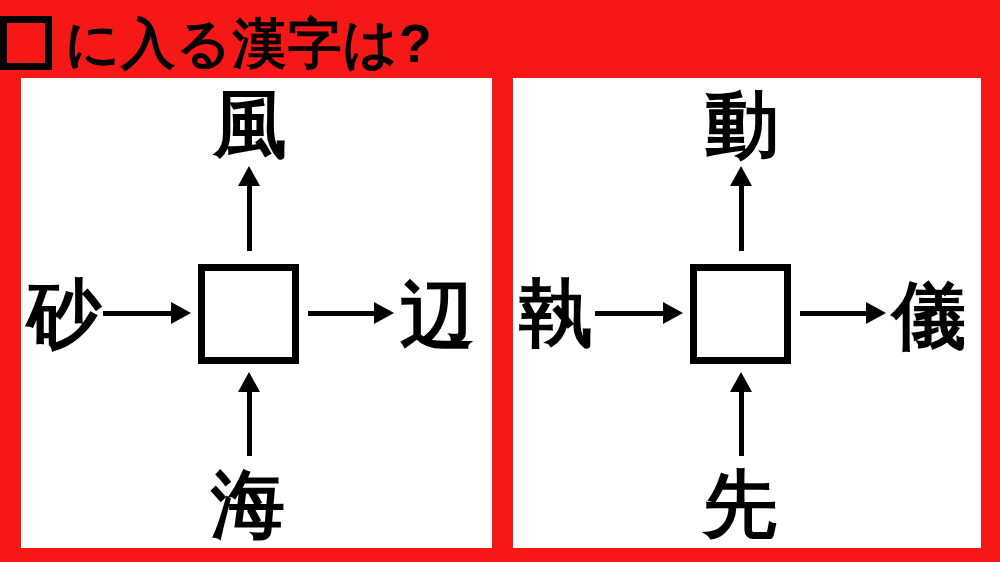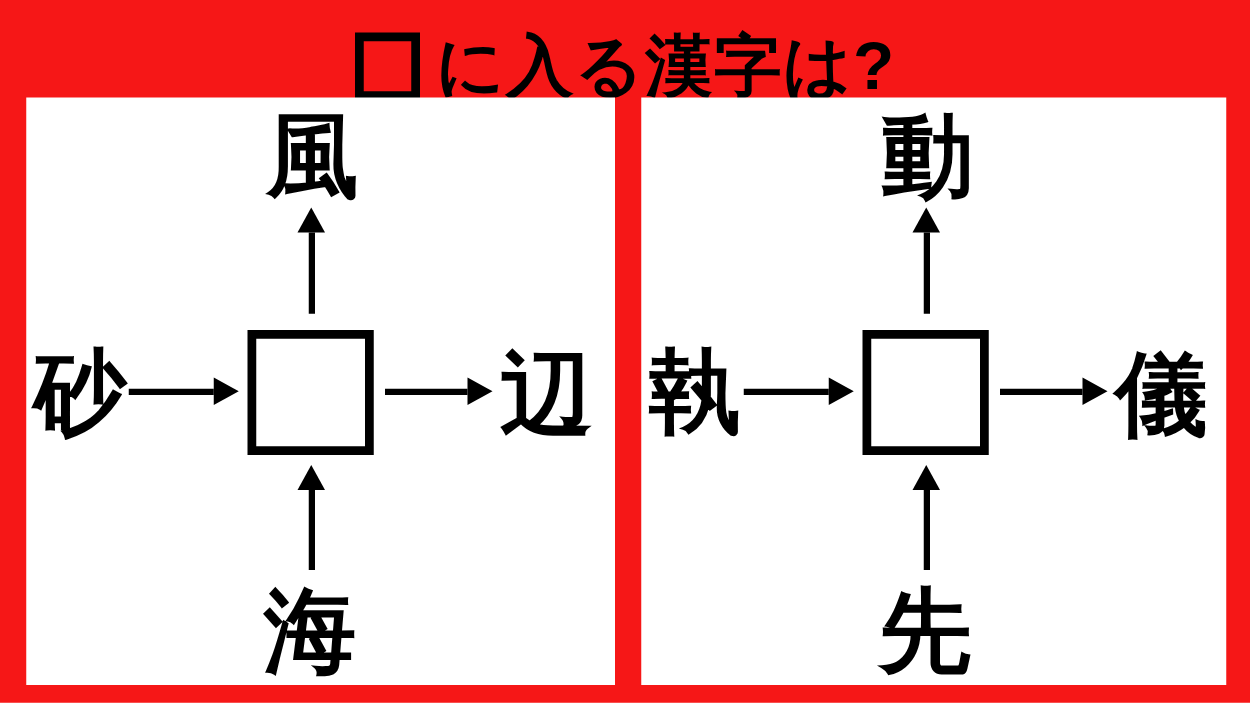--- a/index.html
+++ b/index.html
@@ -3,22 +3,22 @@
 <meta charset="utf-8">
 <style>
   html,body { margin:0; padding:0; }
   .stage {
     position:relative; width:1000px; height:562px;
     background:#f61717; overflow:hidden;
     font-family:"Liberation Sans", sans-serif;
   }
   
   .title {
-    position:absolute; top:16px; left:0; right:0; height:74px;
-    display:flex; justify-content:center; align-items:center; gap:13px;
+    position:absolute; top:6px; left:0; right:0; height:74px;
+    display:flex; align-items:center; gap:13px;
   }
   .title-box {
     width:38px; height:40px; border:7px solid #000; background:transparent;
   }
   .title-text {
     color:#000; font-size:54px; font-weight:800; line-height:1;
     letter-spacing:1px; white-space:nowrap;
   }
   
   .panel {

